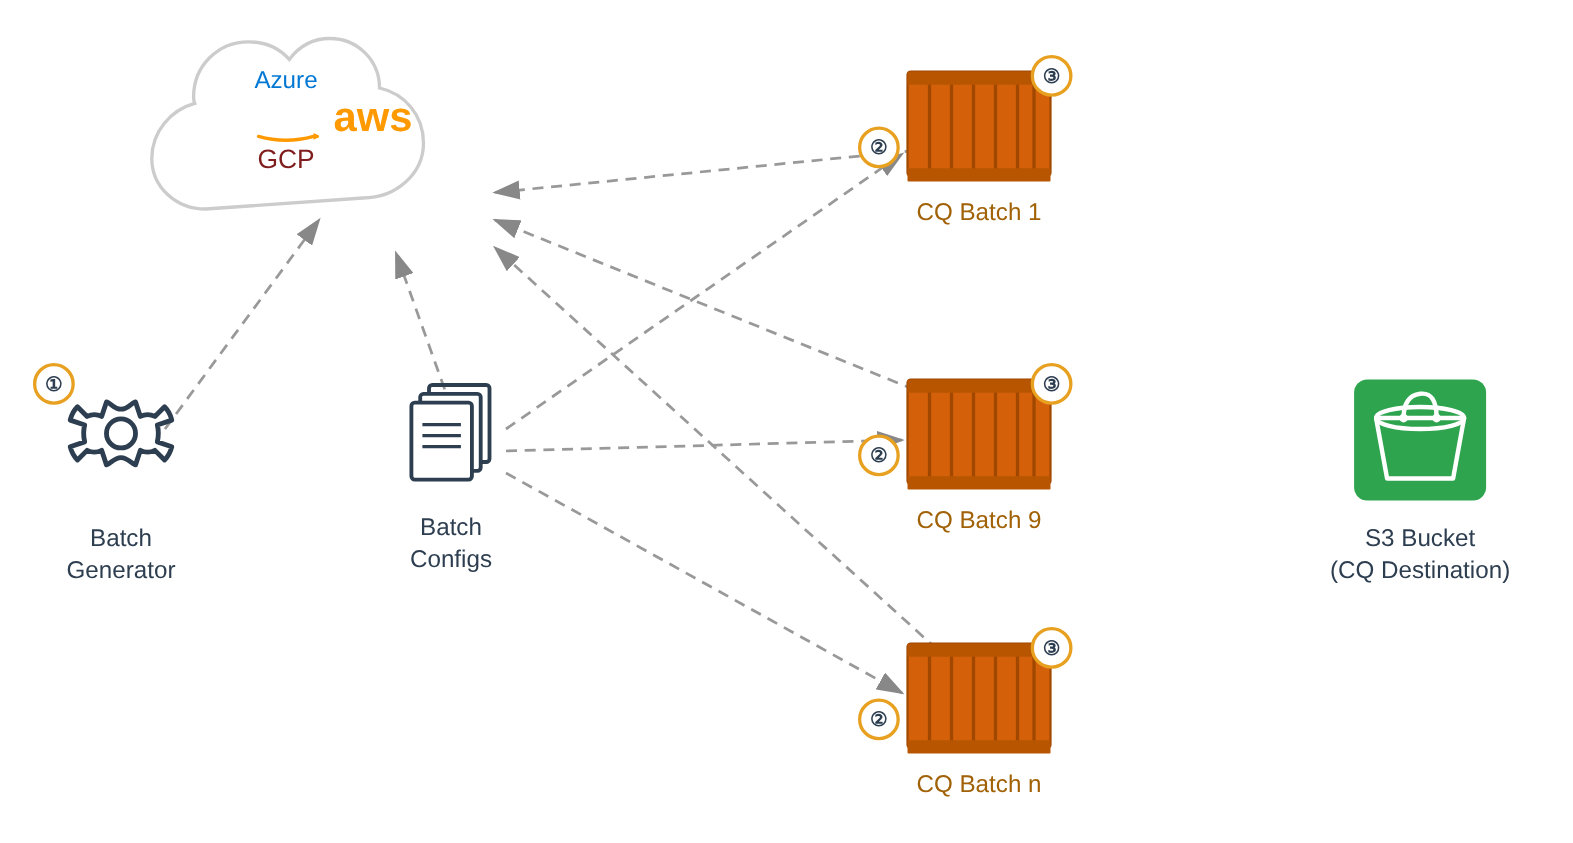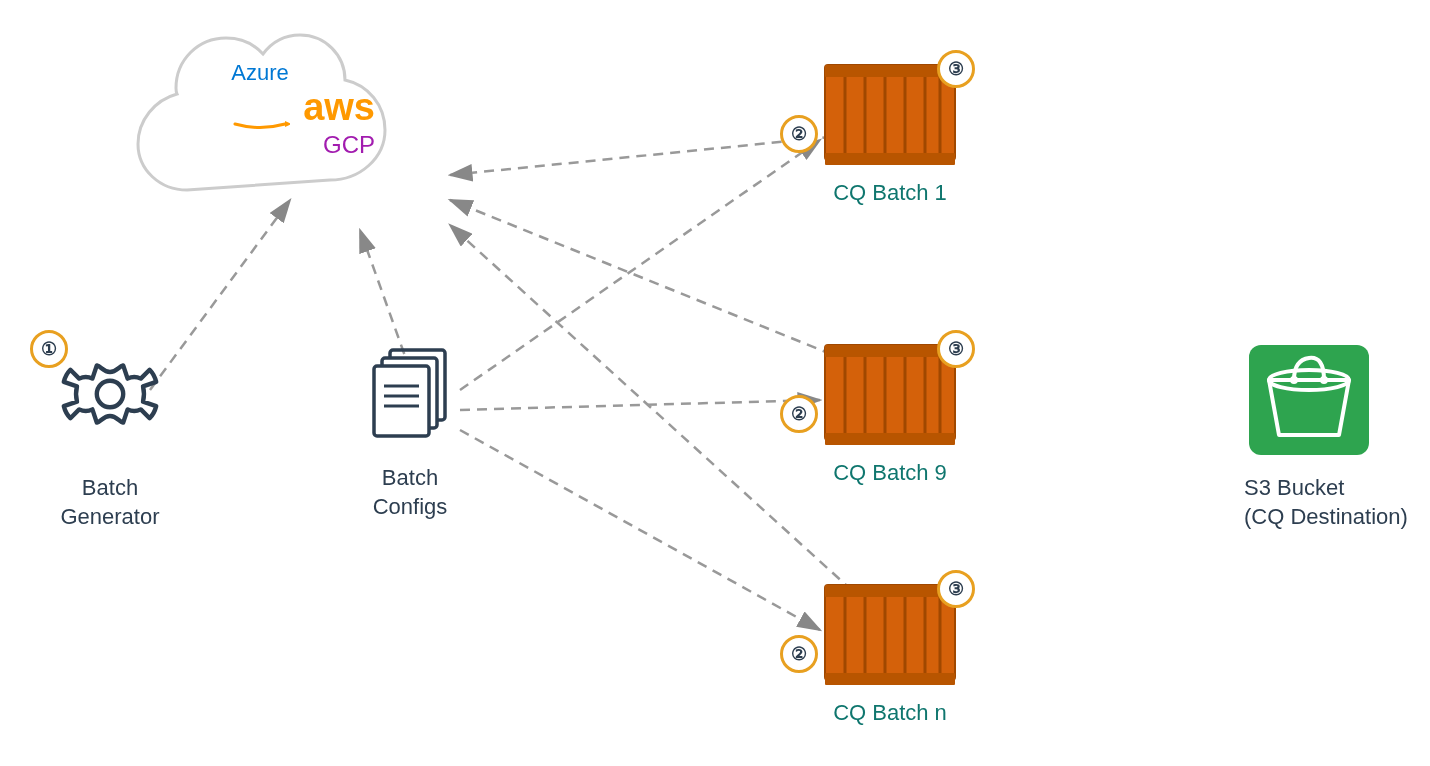--- a/index.html
+++ b/index.html
@@ -36,25 +36,24 @@
       left: 145px;
       text-align: center;
       width: 230px;
     }
     .cloud-label .azure {
       color: #0078d4;
       font-size: 22px;
       font-weight: 500;
     }
     .cloud-label .gcp {
-      color: #a21caf;
+      color: #7f1d1d;
       font-size: 24px;
       font-weight: 500;
       margin-top: -4px;
-      text-align: right;
     }
 
     
     .batch-generator {
       position: absolute;
       top: 350px;
       left: 30px;
       text-align: center;
       width: 160px;
     }
@@ -84,33 +83,33 @@
 
     
     .cq-batch {
       position: absolute;
       text-align: center;
     }
     .cq-batch .label {
       margin-top: 10px;
       font-size: 22px;
       font-weight: 500;
-      color: #0f766e;
+      color: #a16207;
     }
 
     .cq-batch-1 { top: 60px; left: 820px; }
     .cq-batch-2 { top: 340px; left: 820px; }
     .cq-batch-n { top: 580px; left: 820px; }
 
     
     .s3-bucket {
       position: absolute;
       top: 340px;
-      left: 1244px;
-      text-align: left;
+      left: 1206px;
+      text-align: center;
       width: 170px;
     }
     .s3-bucket .label {
       margin-top: 10px;
       font-size: 22px;
       font-weight: 500;
       color: #2d3e50;
       line-height: 1.3;
     }
 

